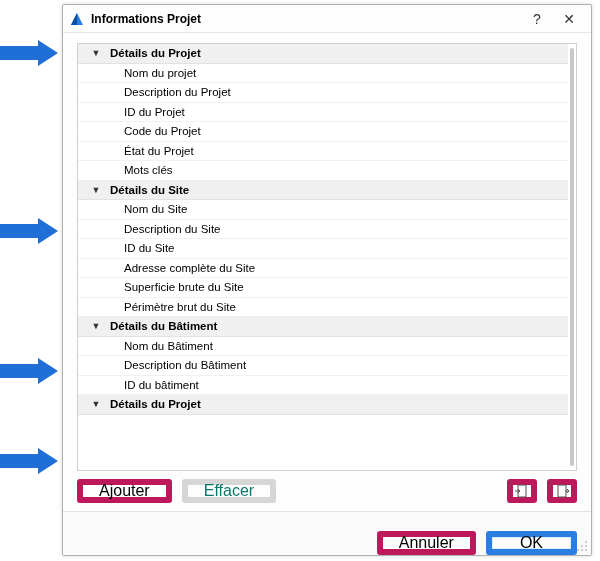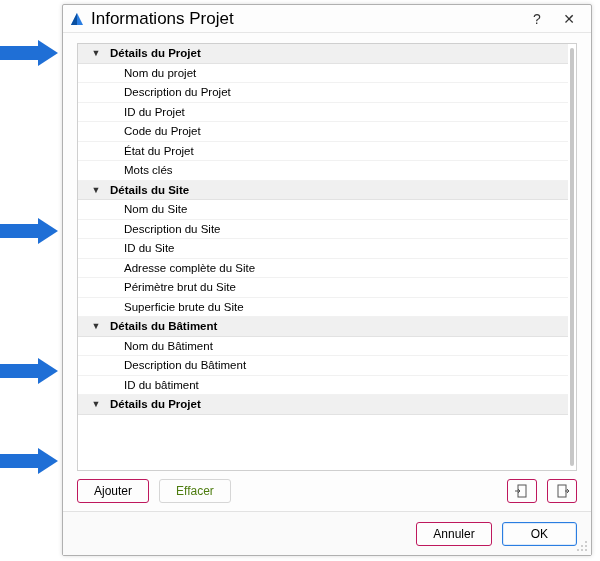--- a/index.html
+++ b/index.html
@@ -53,21 +53,22 @@
     padding: 0 6px 0 6px;
     border-bottom: 1px solid #e6e6e6;
   }
   .titlebar .app-icon {
     width: 16px; height: 16px;
     margin-right: 6px;
     display: inline-flex; align-items: center; justify-content: center;
   }
   .titlebar .title-text {
     flex: 1;
-    font-size: 17px;
+    font-size: 12px;
+    font-weight: bold;
   }
   .titlebar .win-btn {
     width: 32px; height: 22px;
     display: inline-flex; align-items: center; justify-content: center;
     font-size: 14px;
     color: #333;
     cursor: default;
   }
   
   .tree-wrap {
@@ -124,44 +125,44 @@
     position: absolute;
     left: 14px; right: 14px;
     bottom: 50px;
     height: 28px;
     display: flex;
     align-items: center;
     gap: 10px;
   }
   .btn {
     height: 24px;
-    border: 1px solid #be185d;
+    border: 6px solid #be185d;
     background: #fdfdfd;
     border-radius: 3px;
-    font-size: 12px;
+    font-size: 16px;
     padding: 0 16px;
     display: inline-flex; align-items: center; justify-content: center;
     cursor: default;
   }
   .btn.disabled {
-    color: #4d7c0f;
+    color: #0f766e;
     border-color: #d6d6d6;
   }
   .btn.icon-only {
     width: 30px; padding: 0;
   }
   .spacer { flex: 1; }
   .footer {
     position: absolute;
     left: 0; right: 0; bottom: 0;
     height: 44px;
     border-top: 1px solid #e2e2e2;
     background: #fafafa;
     display: flex;
-    align-items: center;
+    align-items: flex-end;
     justify-content: flex-end;
     gap: 10px;
     padding: 0 14px;
   }
   .btn.primary {
     border-color: #2a7de1;
     box-shadow: 0 0 0 1px rgba(42,125,225,0.15) inset;
     padding: 4px 28px;
   }
   .resize-grip {
@@ -216,22 +217,22 @@
         <div class="row child"><span class="label">ID du Projet</span></div>
         <div class="row child"><span class="label">Code du Projet</span></div>
         <div class="row child"><span class="label">État du Projet</span></div>
         <div class="row child"><span class="label">Mots clés</span></div>
 
         <div class="row header"><span class="tw">▼</span><span class="label">Détails du Site</span></div>
         <div class="row child"><span class="label">Nom du Site</span></div>
         <div class="row child"><span class="label">Description du Site</span></div>
         <div class="row child"><span class="label">ID du Site</span></div>
         <div class="row child"><span class="label">Adresse complète du Site</span></div>
+        <div class="row child"><span class="label">Superficie brute du Site</span></div>
         <div class="row child"><span class="label">Périmètre brut du Site</span></div>
-        <div class="row child"><span class="label">Superficie brute du Site</span></div>
 
         <div class="row header"><span class="tw">▼</span><span class="label">Détails du Bâtiment</span></div>
         <div class="row child"><span class="label">Nom du Bâtiment</span></div>
         <div class="row child"><span class="label">Description du Bâtiment</span></div>
         <div class="row child"><span class="label">ID du bâtiment</span></div>
 
         <div class="row header"><span class="tw">▼</span><span class="label">Détails du Projet</span></div>
 
       </div>
       <div class="vscroll"></div>

